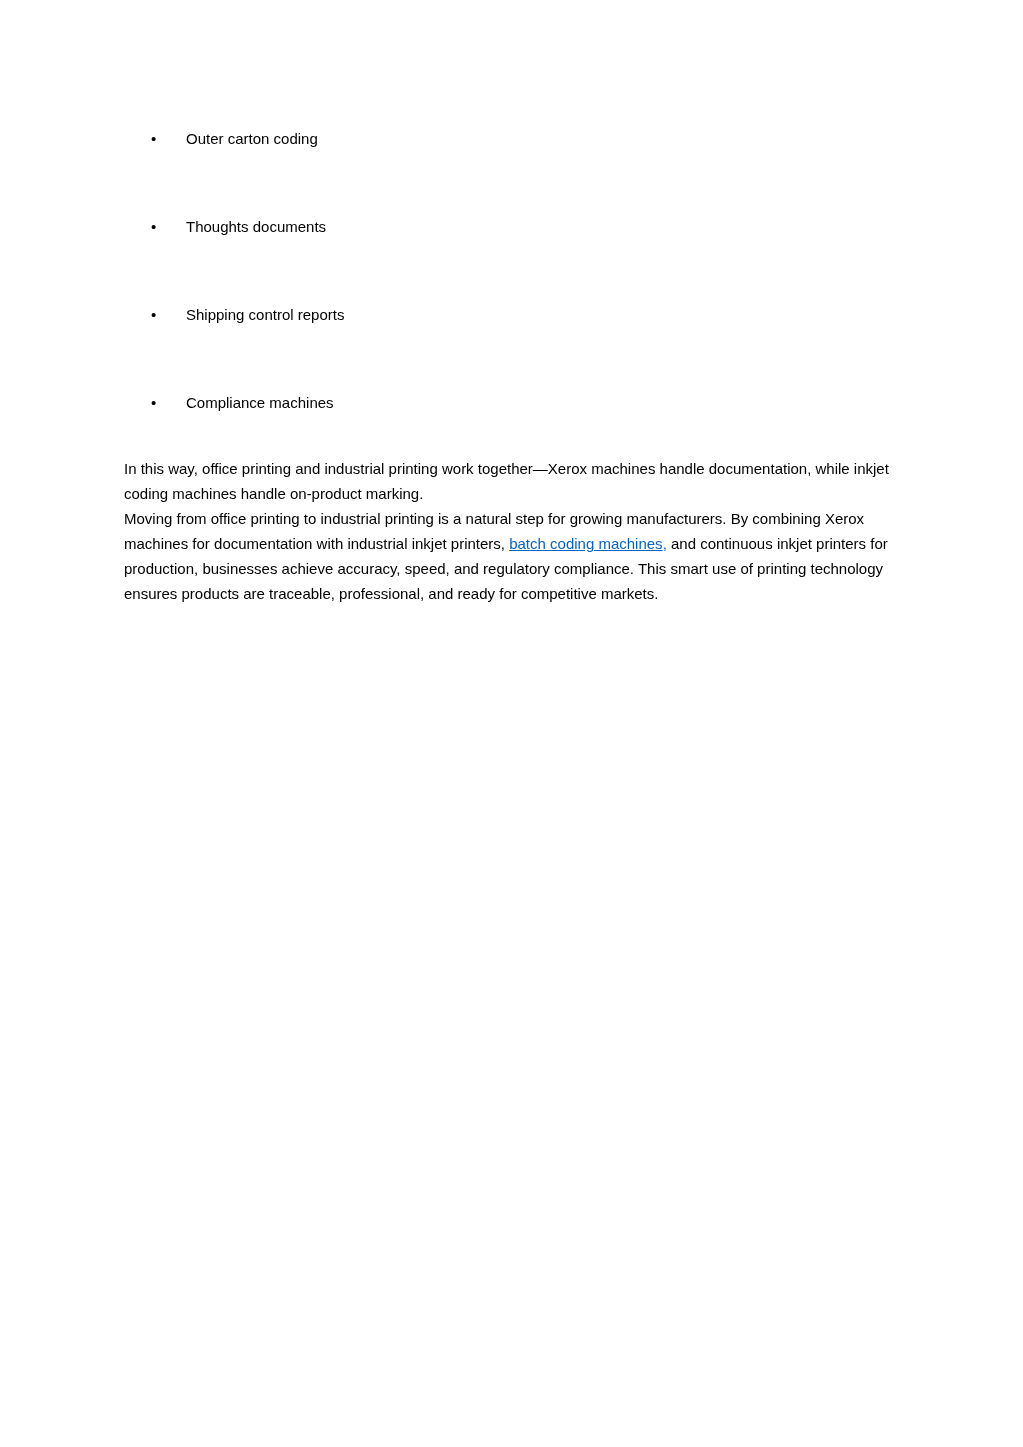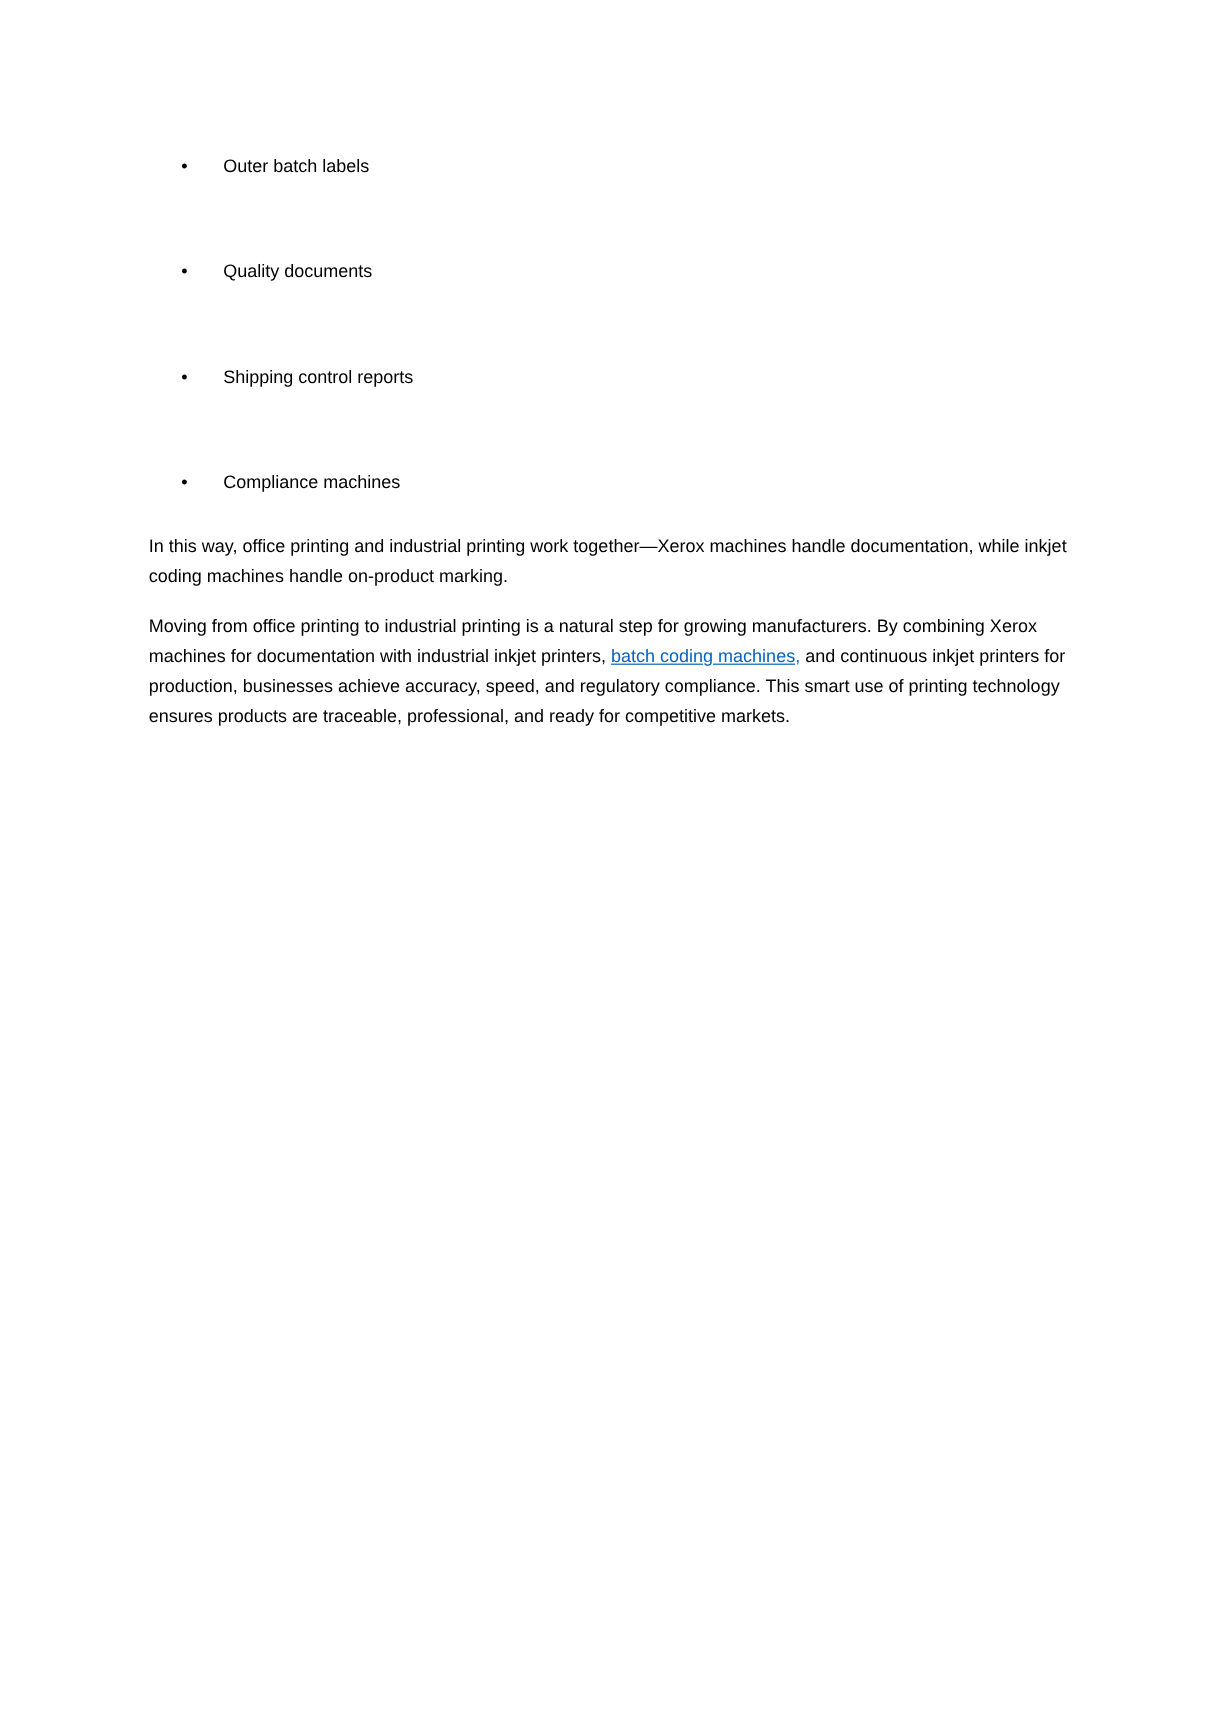--- a/index.html
+++ b/index.html
@@ -30,53 +30,53 @@
     margin-bottom: 63px;
     line-height: 25px;
   }
   ul.bullets li:last-child { margin-bottom: 0; }
   ul.bullets li .marker {
     position: absolute;
     left: 27px;
     top: 0;
     line-height: 25px;
   }
-  p.summary { margin-top: 28px; }
+  p.summary { margin-top: 41px; }
   h2.final-heading {
     margin-top: 12px;
     font-size: 15px;
     line-height: 25px;
     font-weight: bold;
     color: #000000;
   }
-  p.final { margin-top: 17px; }
+  p.final { }
   a.link {
     color: var(--link-color, #0563C1);
     text-decoration: underline;
     cursor: pointer;
   }
   .link-punct {
     color: var(--link-color, #0563C1);
     text-decoration: none;
   }
 </style>
 </head>
 <body style="background: rgb(255, 255, 255);">
 
 <div class="page" style="color: rgb(0, 0, 0);">
   <div class="content">
 
     <ul class="bullets">
       <li>
         <span class="marker">•</span>
-        <span>Outer batch labels</span>
+        <span>Outer carton coding</span>
       </li>
       <li>
         <span class="marker">•</span>
-        <span>Quality documents</span>
+        <span>Thoughts documents</span>
       </li>
       <li>
         <span class="marker">•</span>
         <span>Shipping control reports</span>
       </li>
       <li>
         <span class="marker">•</span>
         <span>Compliance machines</span>
       </li>
     </ul>

